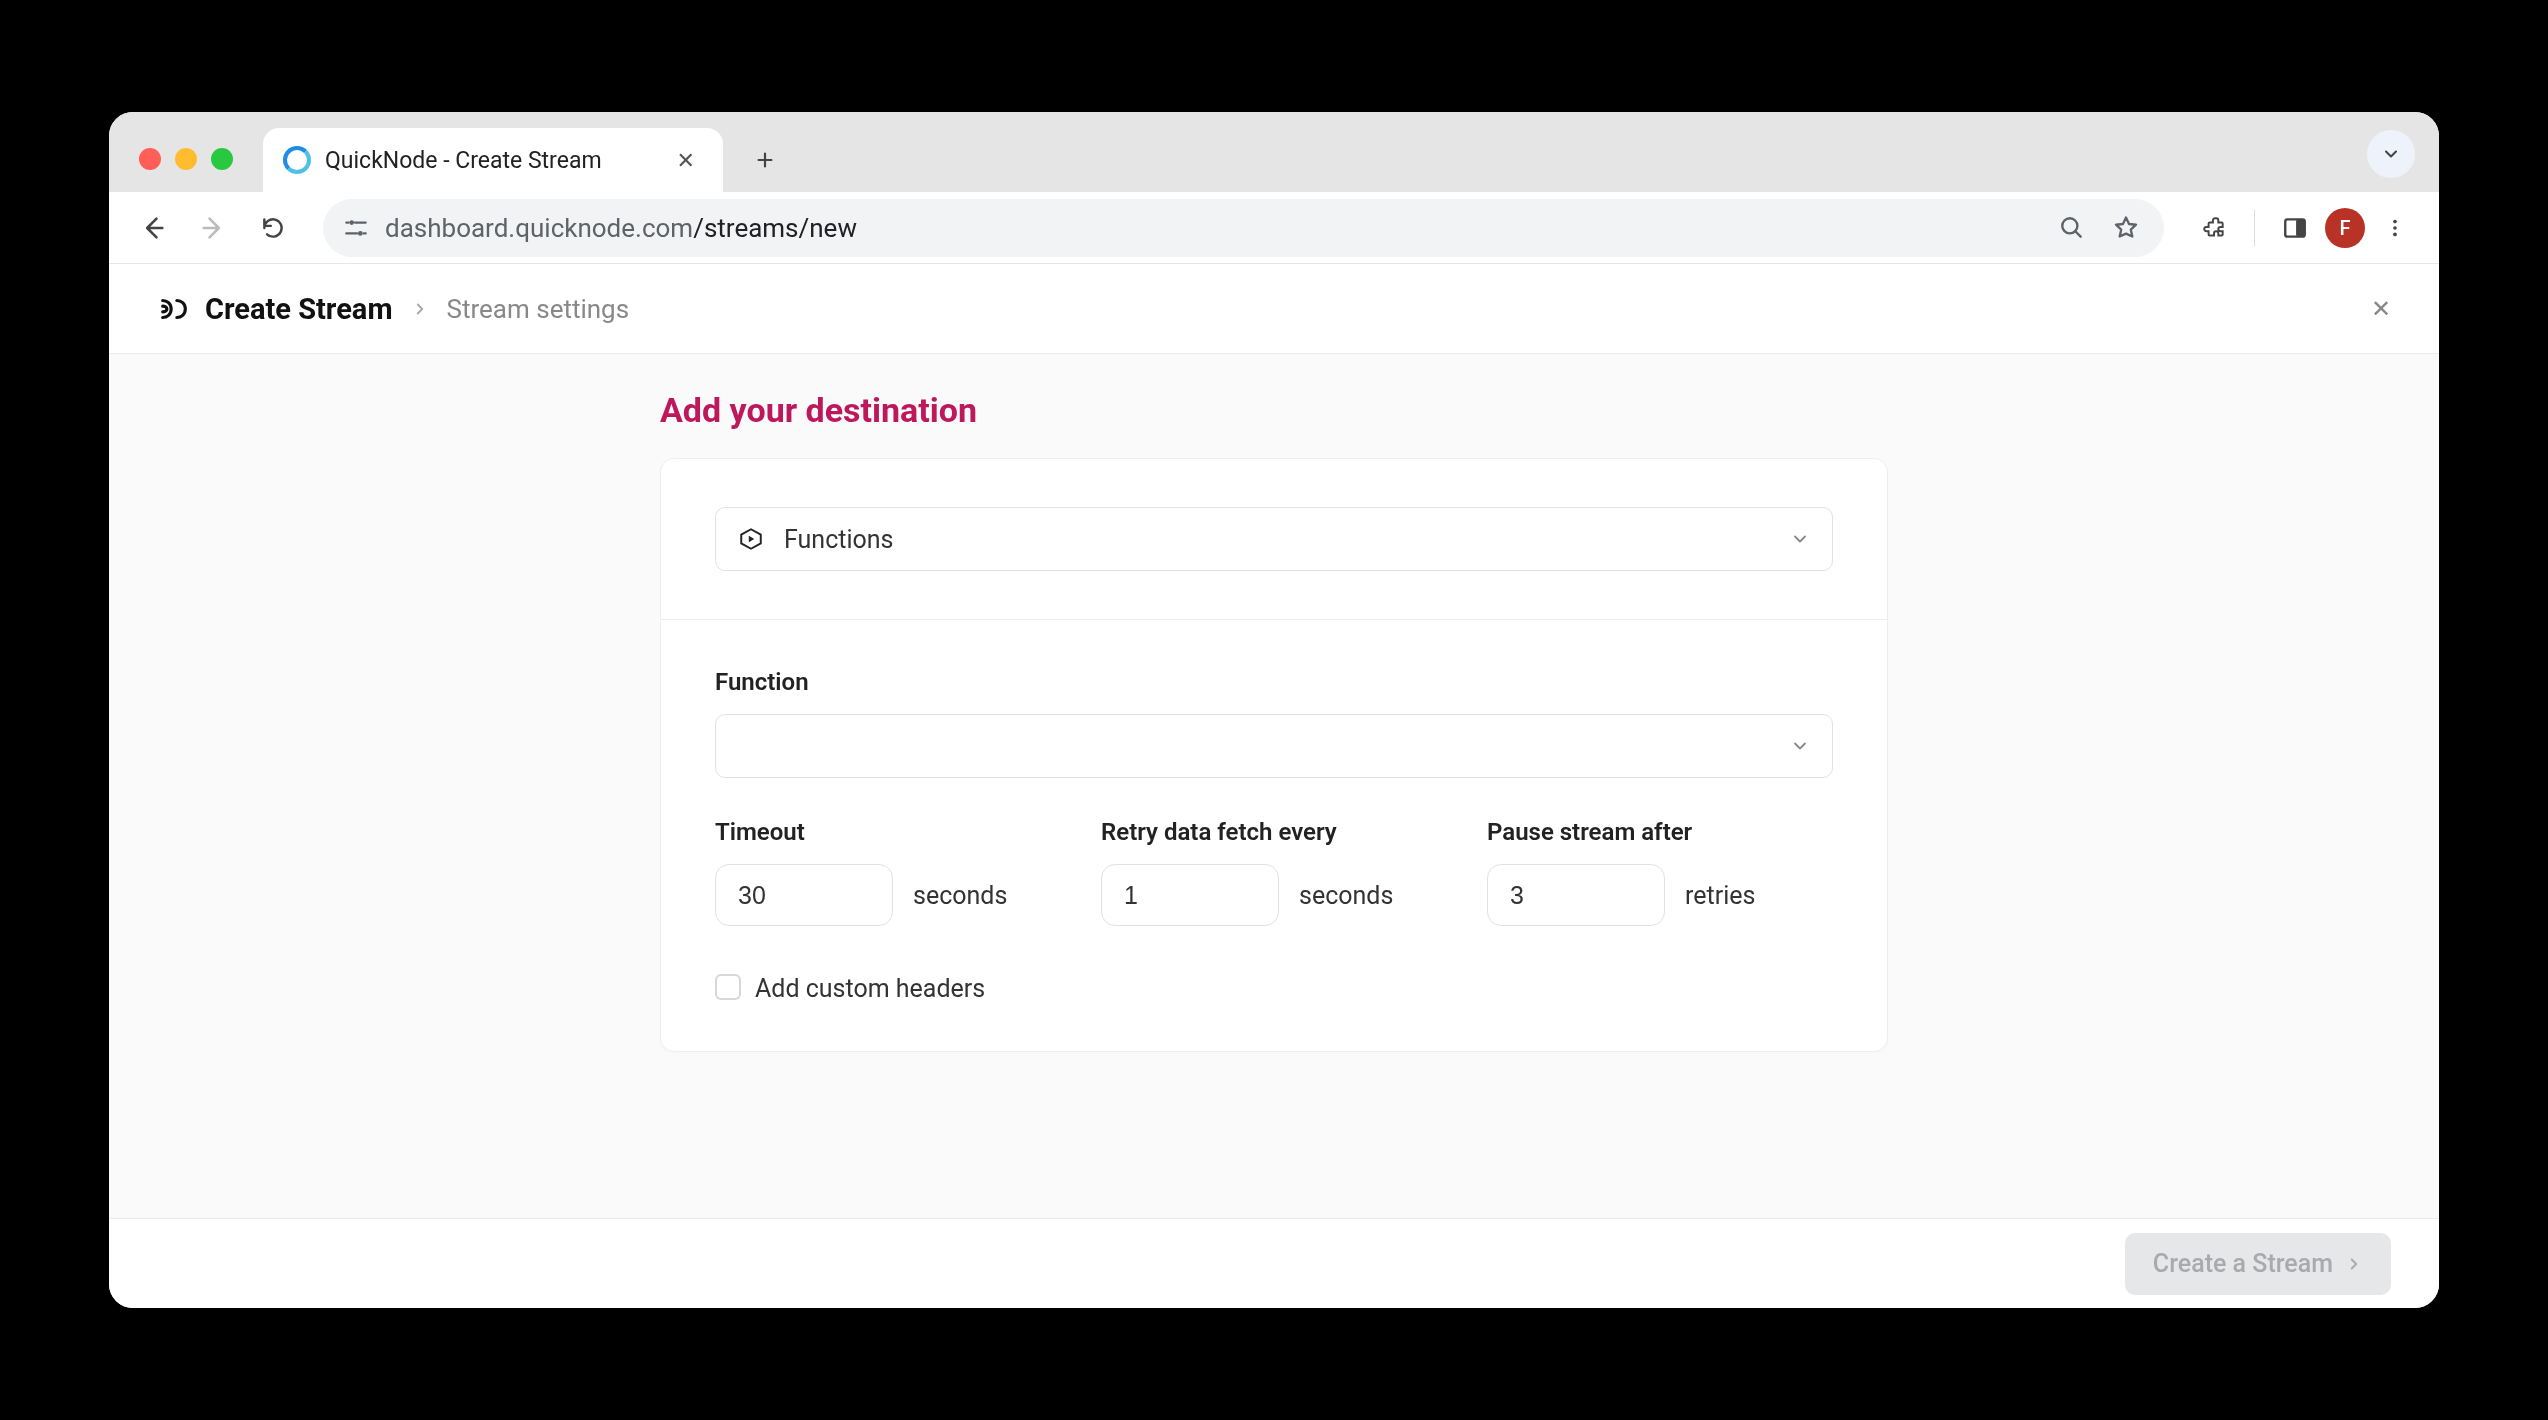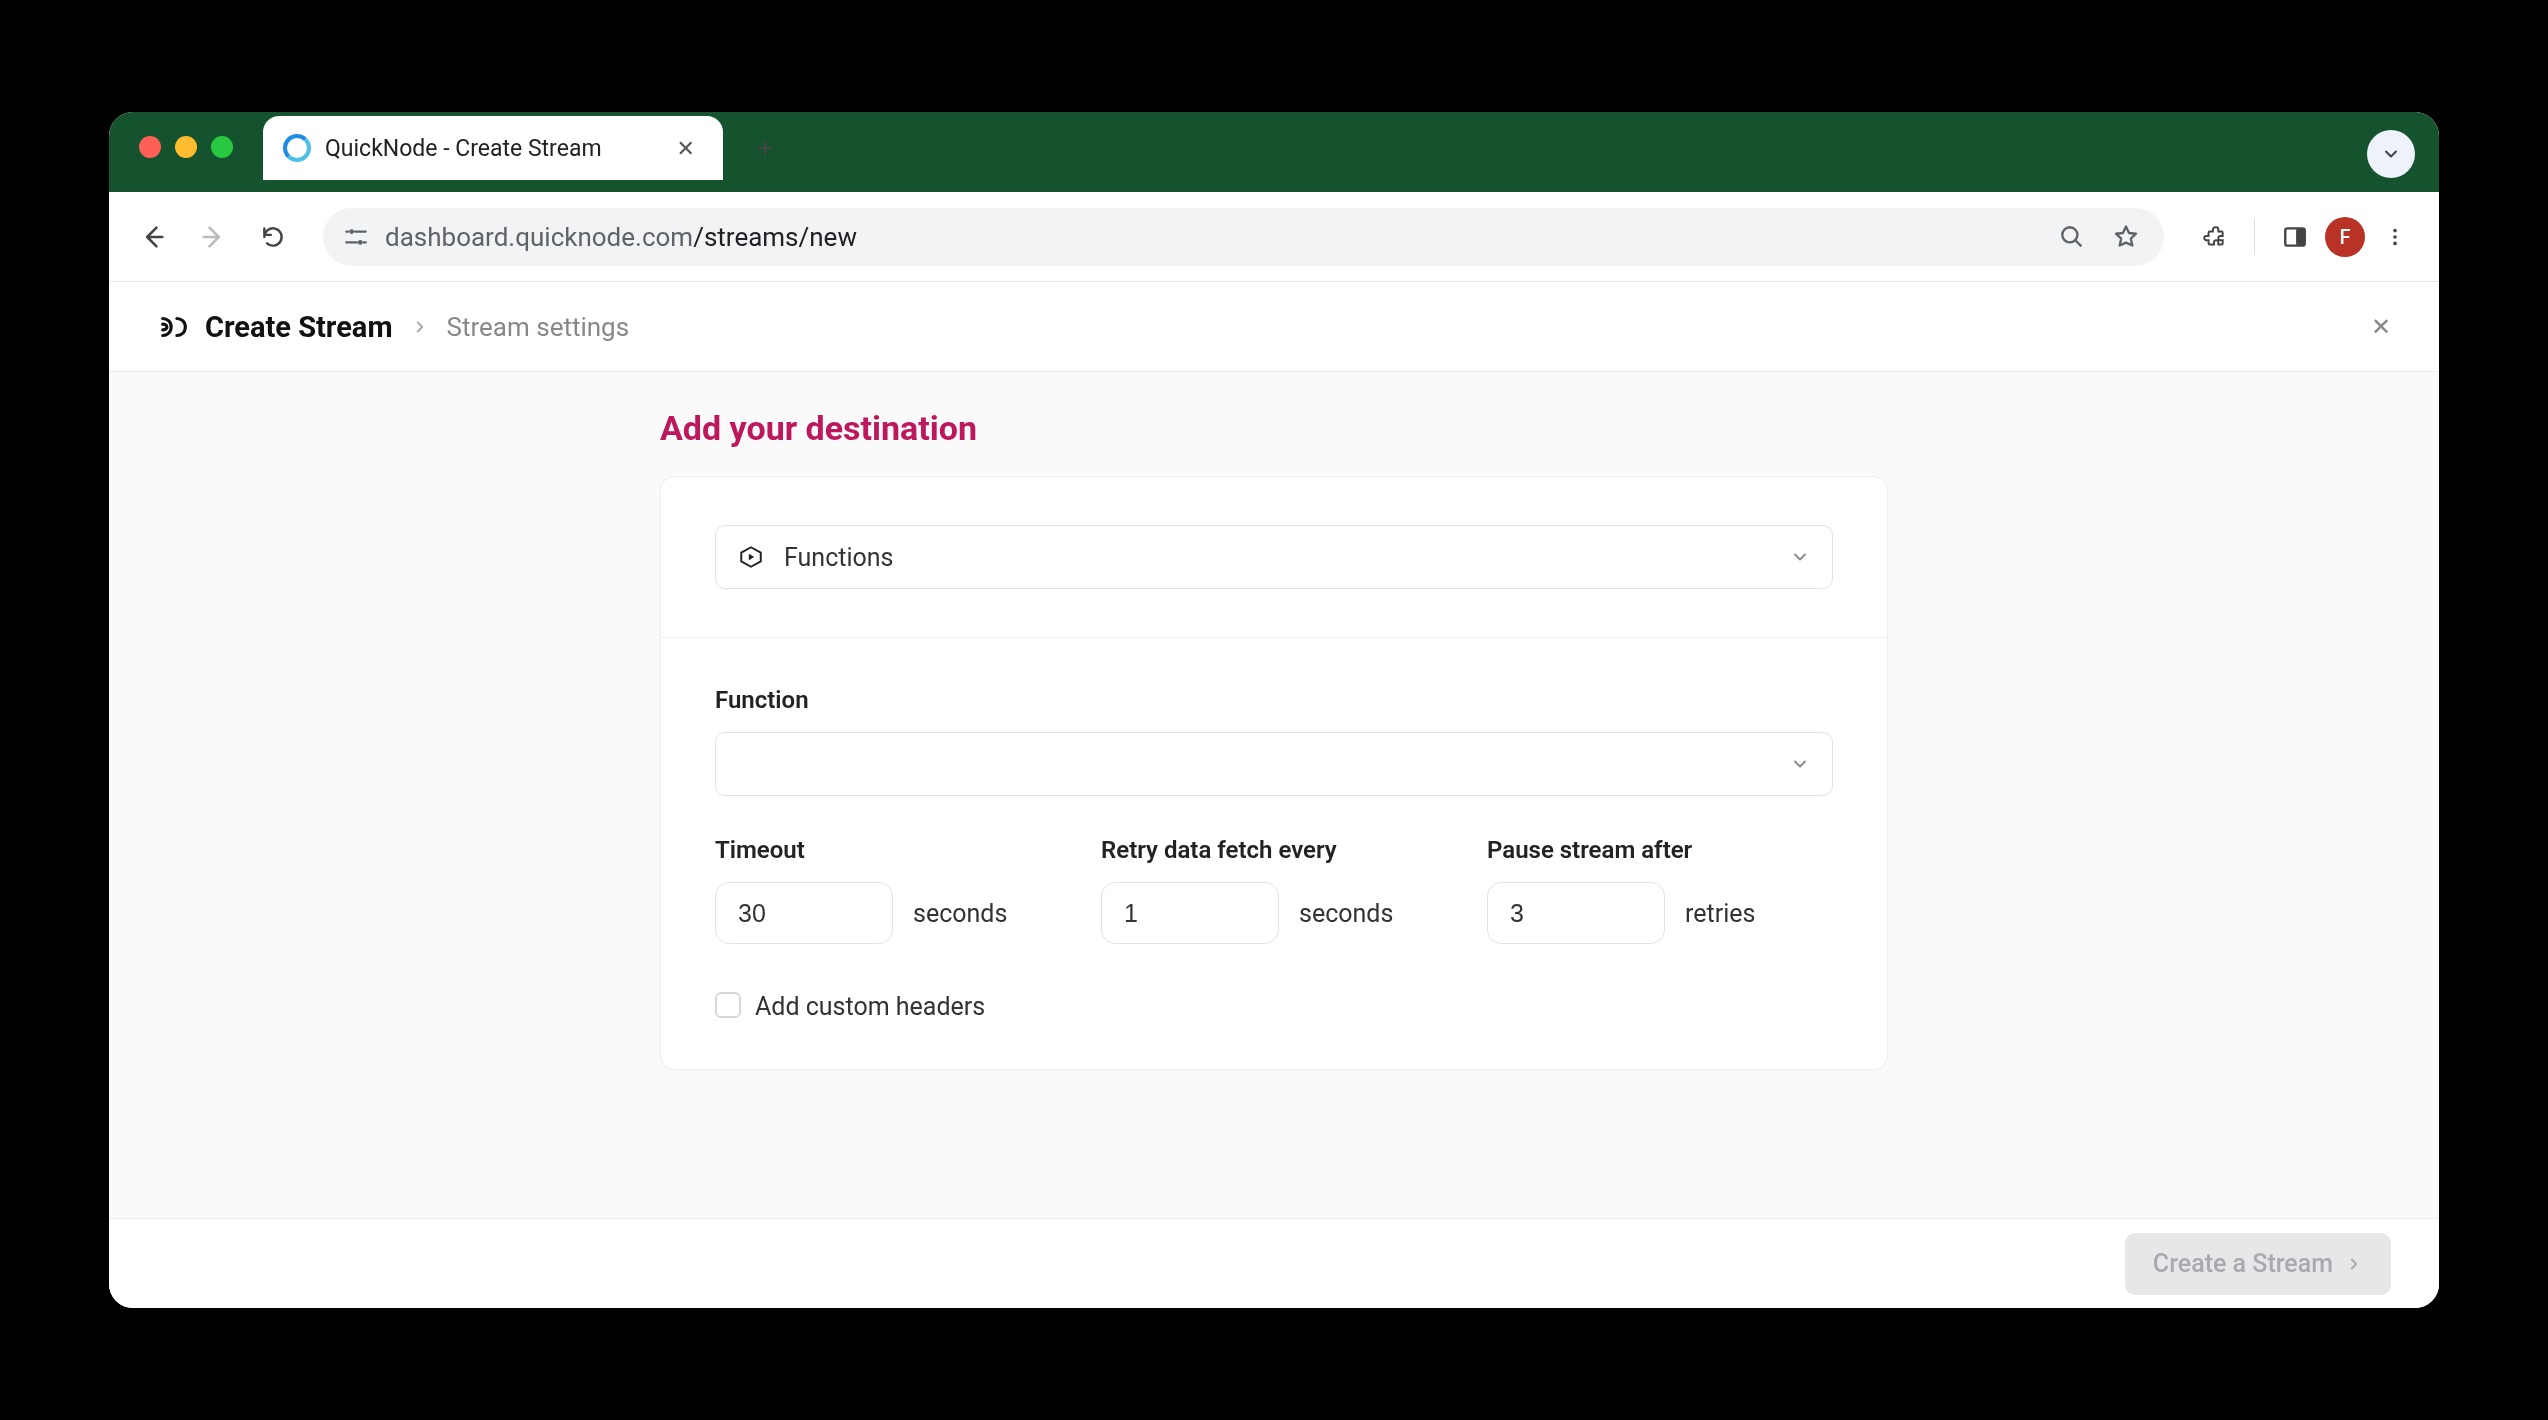--- a/index.html
+++ b/index.html
@@ -17,25 +17,25 @@
     height: 1196px;
     background: #fff;
     border-radius: 24px;
     overflow: hidden;
     box-shadow: 0 20px 60px rgba(0,0,0,0.5);
     display: flex;
     flex-direction: column;
   }
   
   .tab-bar {
-    background: #14532d;
+    background: #e5e5e5;
     height: 80px;
     display: flex;
     align-items: flex-end;
-    padding: 0 24px 12px 24px;
+    padding: 0 24px 0 24px;
     position: relative;
   }
   .traffic-lights {
     display: flex;
     gap: 14px;
     align-items: center;
     padding: 0 16px 22px 6px;
   }
   .tl { width: 22px; height: 22px; border-radius: 50%; }
   .tl-red { background: #ff5f57; }
@@ -75,21 +75,21 @@
     top: 18px;
     width: 48px; height: 48px;
     background: #eef2fa;
     border-radius: 50%;
     display: flex; align-items: center; justify-content: center;
     cursor: pointer;
   }
   
   .toolbar {
     background: #fff;
-    height: 90px;
+    height: 72px;
     display: flex;
     align-items: center;
     padding: 0 20px;
     gap: 12px;
     border-bottom: 1px solid #e6e6e6;
     justify-content: center;
   }
   .tb-btn {
     width: 48px; height: 48px;
     display: flex; align-items: center; justify-content: center;

